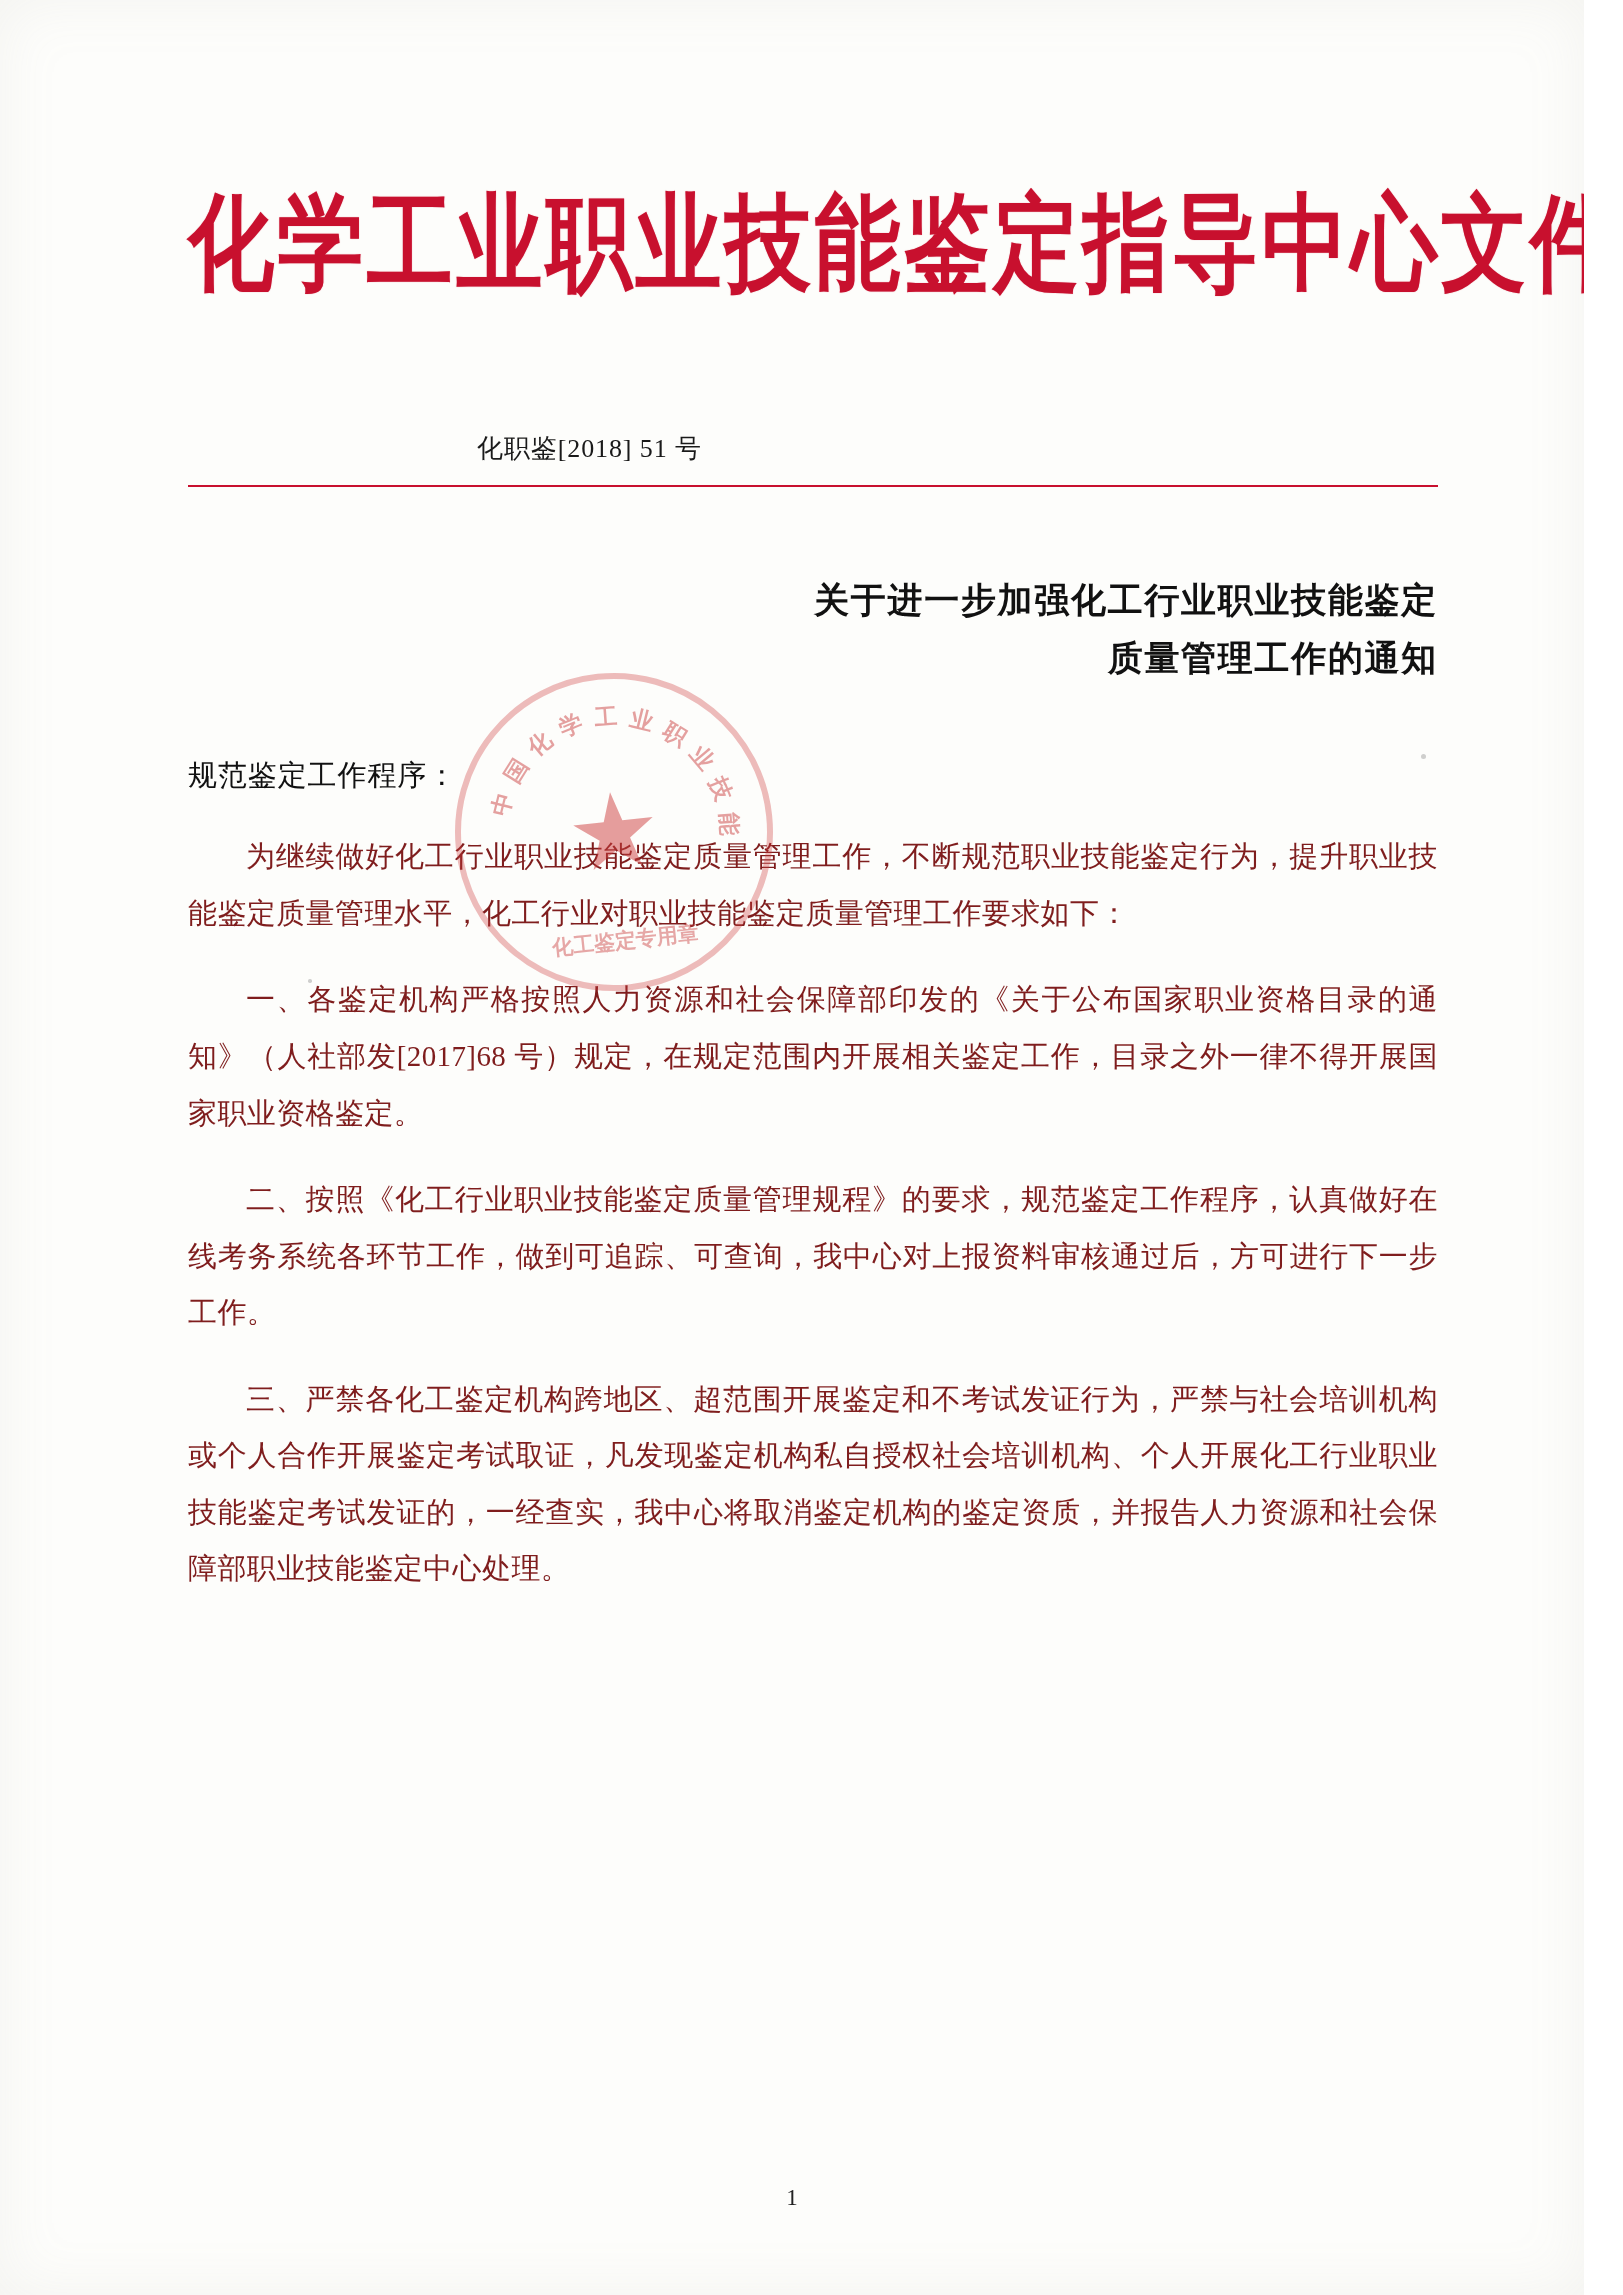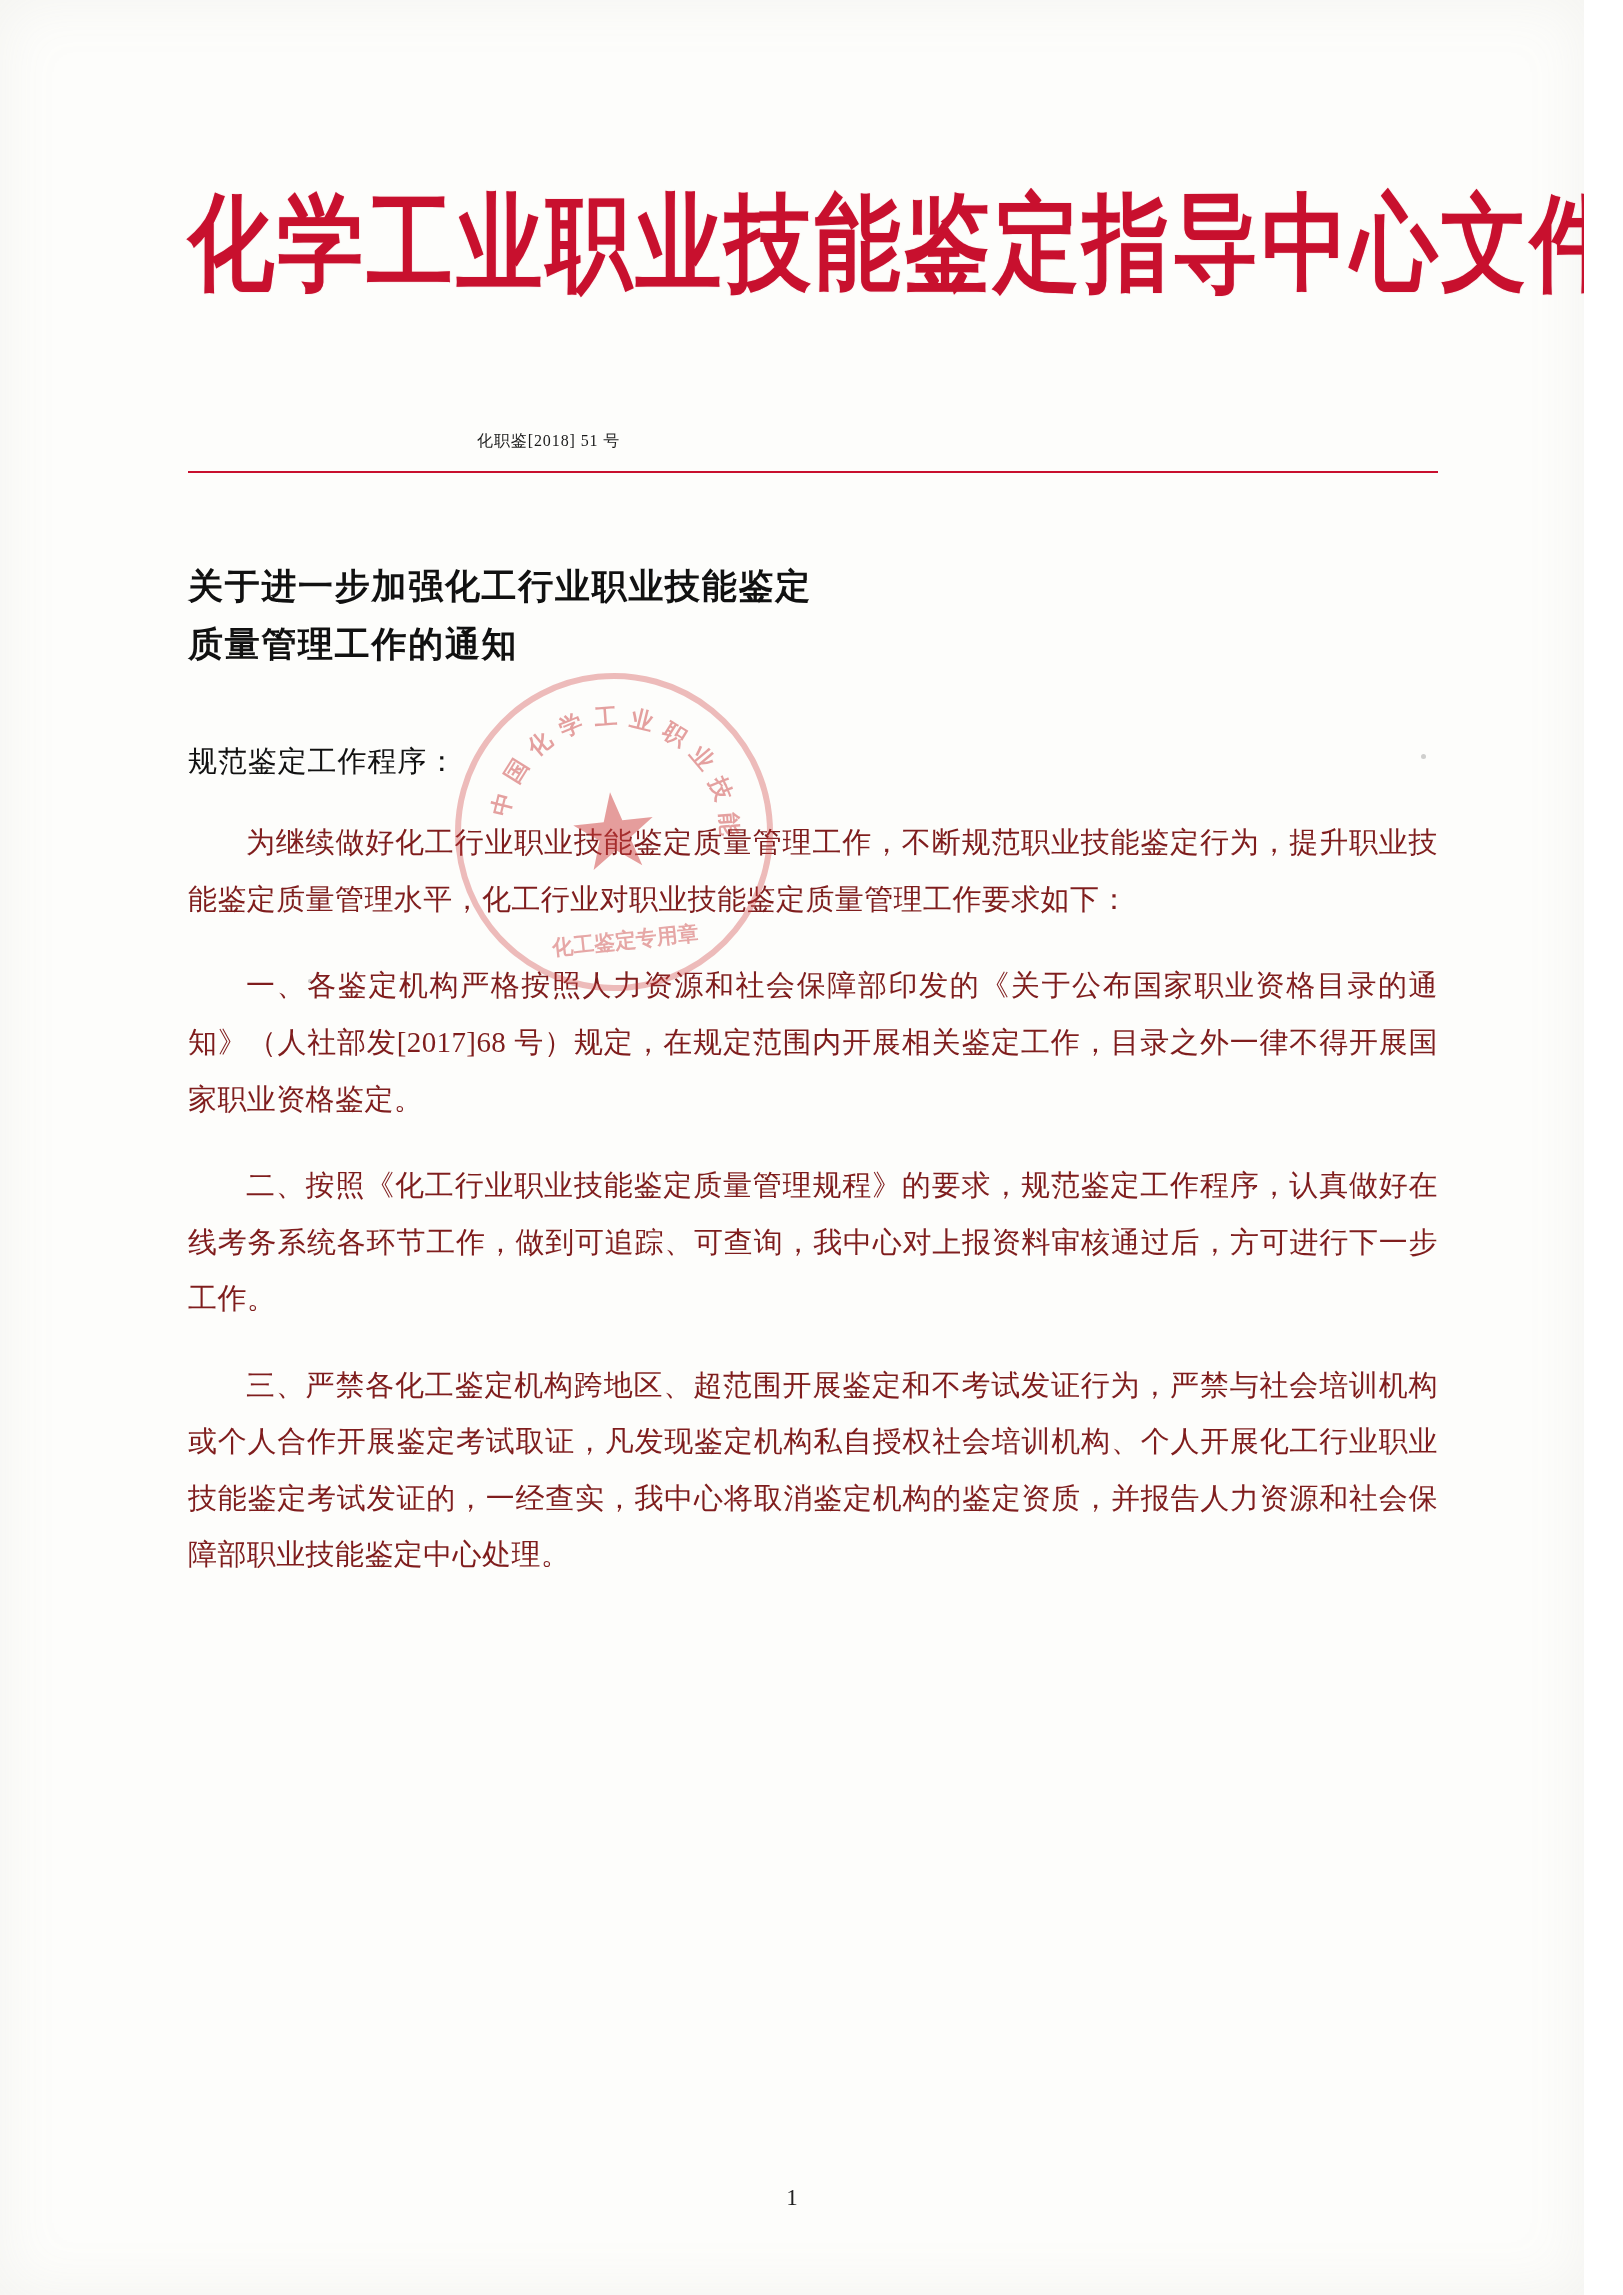--- a/index.html
+++ b/index.html
@@ -46,38 +46,38 @@
     white-space: nowrap;
     text-shadow: 0 0 0.9px rgba(200,16,46,0.5);
     margin-top: 52px;
     transform: scaleY(1.22);
     transform-origin: center top;
   }
 
   
   .doc-number {
     margin-top: 149px;
-    font-size: 16px;
+    font-size: 26px;
     color: #1a1a1a;
     font-family: "Liberation Serif", serif;
     letter-spacing: 0.9px;
     padding-left: 289px;
   }
 
   .red-rule {
     margin-top: 19px;
     height: 2.6px;
     background: #c8102e;
     width: 100%;
   }
 
   
   .title-block {
     margin-top: 84px;
-    text-align: left;
+    text-align: right;
     font-weight: 700;
     font-size: 35px;
     line-height: 1.65;
     color: #111;
     letter-spacing: 1.7px;
     font-family: "DejaVu Serif", "Liberation Serif", serif;
   }
 
   
   .salutation {

